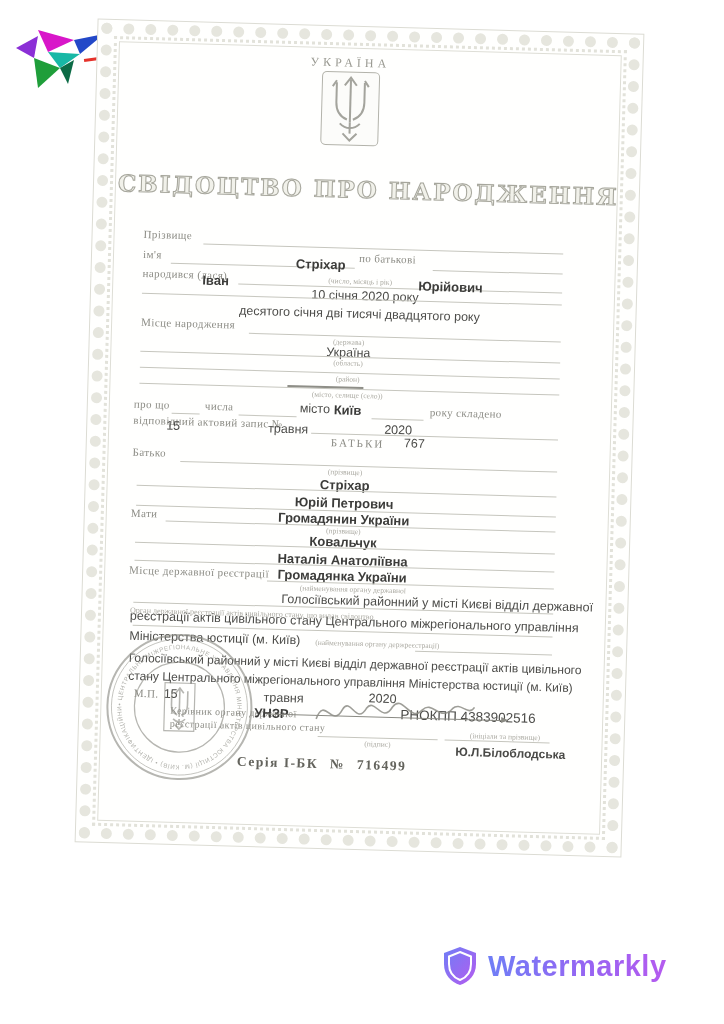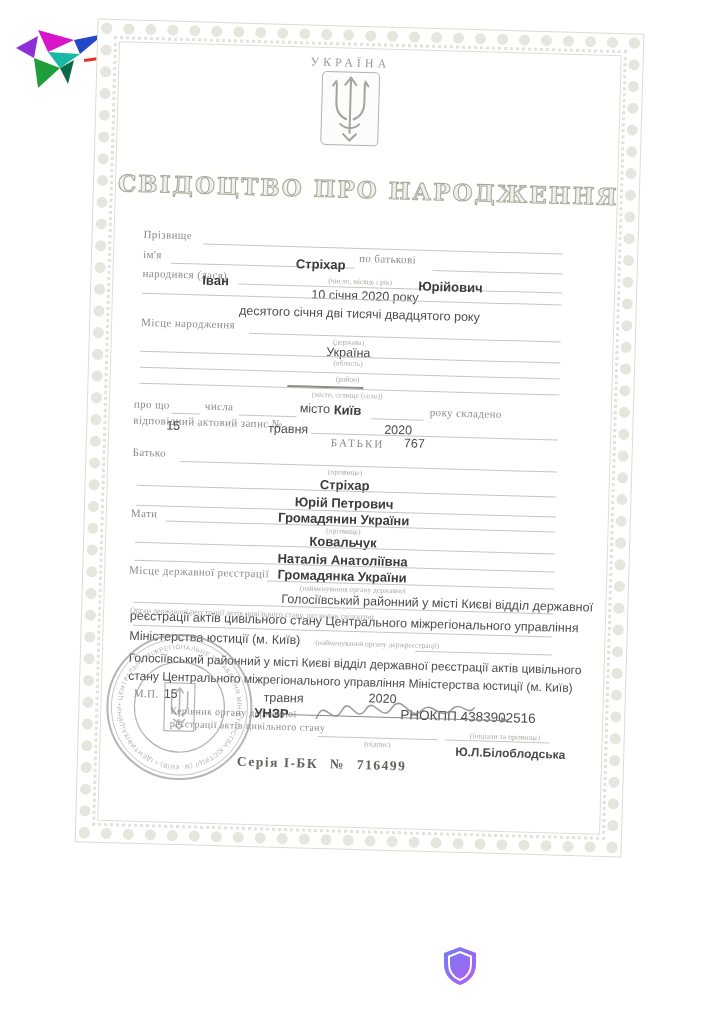--- a/index.html
+++ b/index.html
@@ -224,13 +224,14 @@
   <svg width="36" height="40" viewBox="0 0 36 40">
     <defs>
       <linearGradient id="wmg" x1="0" y1="0" x2="1" y2="1">
         <stop offset="0" stop-color="#6f7ef6"></stop>
         <stop offset="1" stop-color="#b55bef"></stop>
       </linearGradient>
     </defs>
     <path d="M18 1 L34 7 V18 C34 29 27 36 18 39 C9 36 2 29 2 18 V7 Z" fill="url(#wmg)"></path>
     <path d="M18 6 L29 10.5 V18 C29 26 24.5 31.5 18 34 C11.5 31.5 7 26 7 18 V10.5 Z" fill="none" stroke="#ffffff" stroke-width="2"></path>
   </svg>
+  <span class="wm-label">Watermarkly</span>
 </div>
 
 </body></html>

